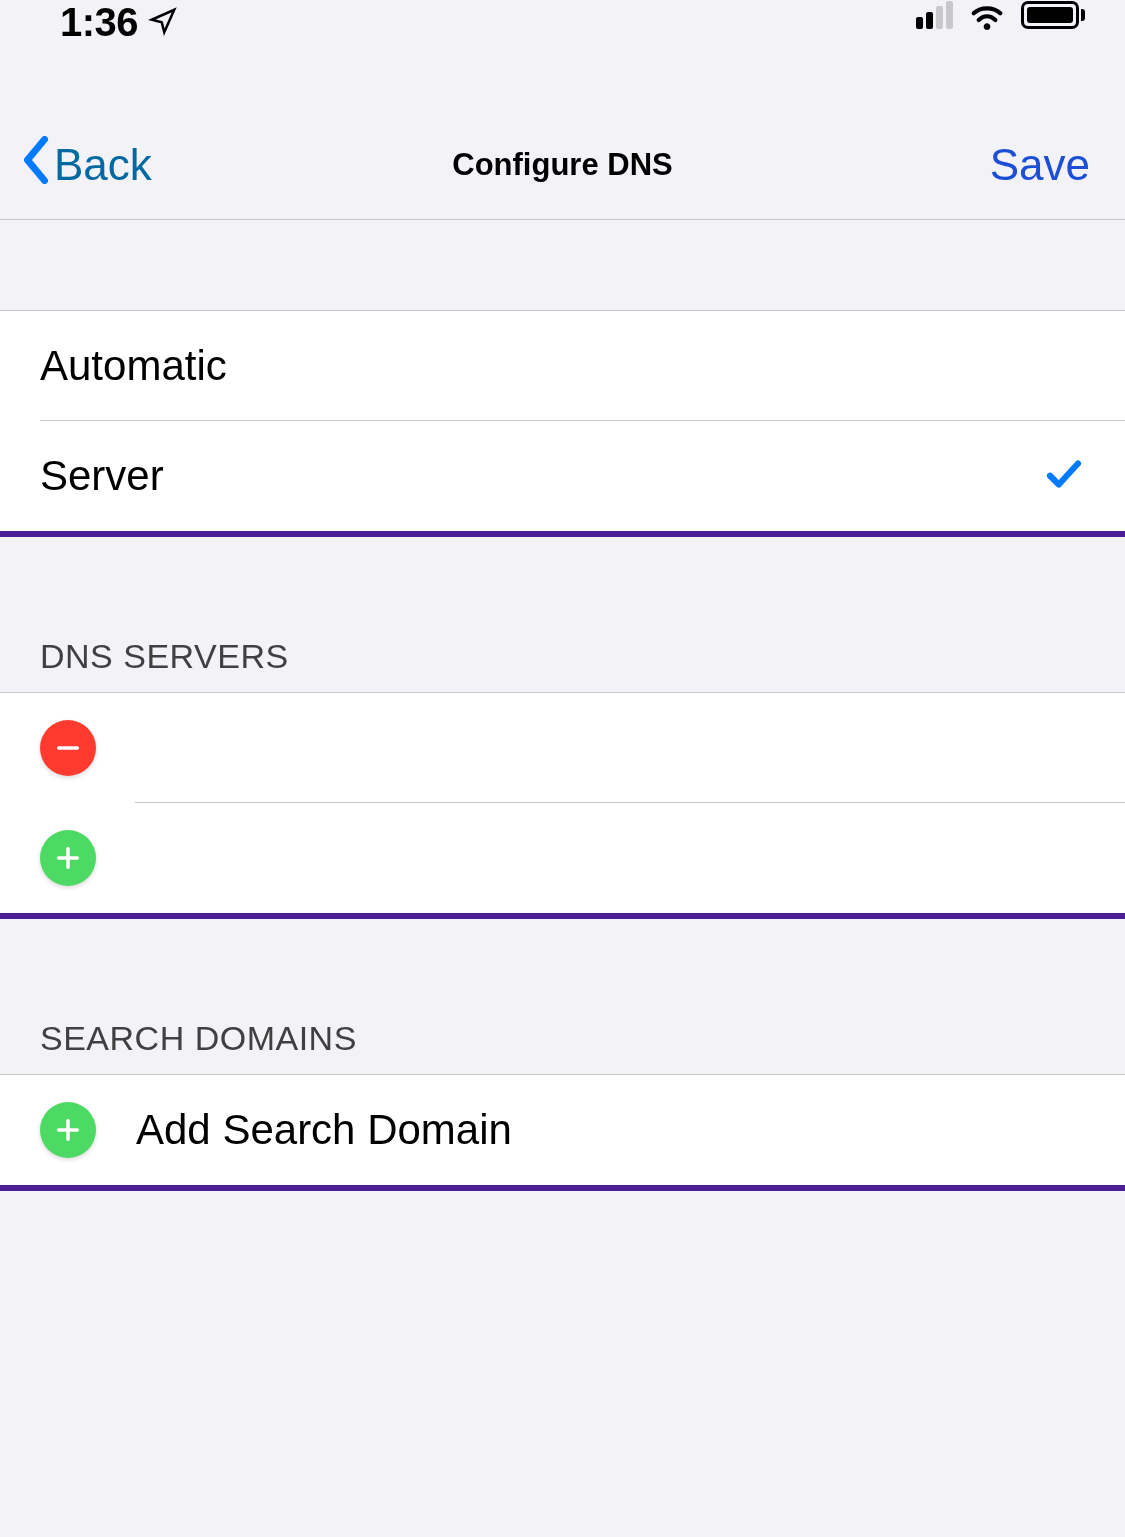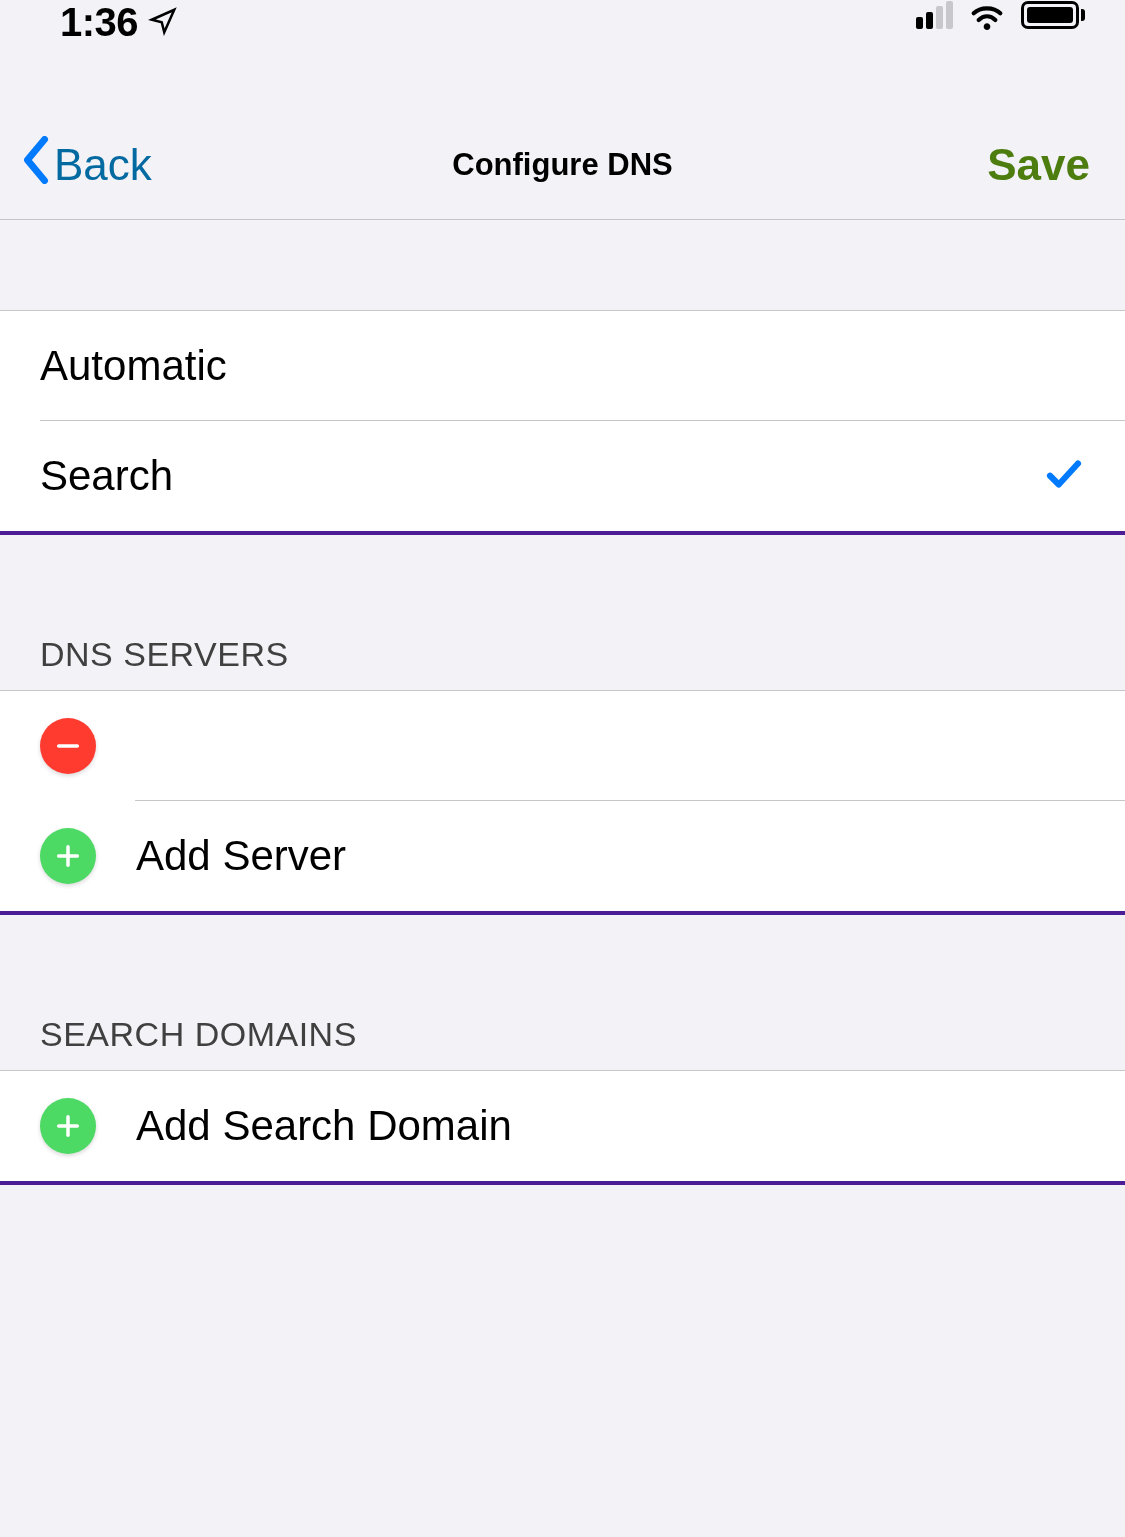--- a/index.html
+++ b/index.html
@@ -96,40 +96,39 @@
       gap: 2px;
     }
     .nav-title {
       font-size: 31px;
       font-weight: 600;
       position: absolute;
       left: 50%;
       transform: translateX(-50%);
     }
     .nav-save {
-      color: #4d7c0f;
+      color: #1d4ed8;
       font-size: 44px;
-      font-weight: bold;
     }
     .section-gap {
       height: 90px;
     }
     .section-header {
       padding: 0 40px 16px 40px;
       color: #404040;
       font-size: 34px;
       letter-spacing: 0.5px;
     }
     .section-header-tall {
       padding-top: 100px;
     }
     .list-group {
       background: #fff;
       border-top: 1px solid #c6c6c8;
-      border-bottom: 4px solid #4c1d95;
+      border-bottom: 6px solid #4c1d95;
     }
     .list-row {
       display: flex;
       align-items: center;
       height: 110px;
       padding: 0 40px;
       position: relative;
     }
     .list-row.separator::after {
       content: "";
@@ -222,21 +221,21 @@
   <div class="nav-save">Save</div>
 </div>
 
 <div class="section-gap"></div>
 
 <div class="list-group">
   <div class="list-row separator">
     <div class="list-label">Automatic</div>
   </div>
   <div class="list-row">
-    <div class="list-label">Search</div>
+    <div class="list-label">Server</div>
     <span class="checkmark-icon">
       <svg width="42" height="42" viewBox="0 0 24 24">
         <path d="M4 13 L9 18 L20 6" stroke="#007aff" stroke-width="3.5" fill="none" stroke-linecap="round" stroke-linejoin="round"></path>
       </svg>
     </span>
   </div>
 </div>
 
 <div class="section-header section-header-tall">DNS SERVERS</div>
 
@@ -248,21 +247,20 @@
       </svg>
     </div>
   </div>
   <div class="list-row">
     <div class="circle-btn add">
       <svg width="28" height="28" viewBox="0 0 24 24">
         <line x1="12" y1="4" x2="12" y2="20" stroke="#fff" stroke-width="3" stroke-linecap="round"></line>
         <line x1="4" y1="12" x2="20" y2="12" stroke="#fff" stroke-width="3" stroke-linecap="round"></line>
       </svg>
     </div>
-    <div class="entry-text">Add Server</div>
   </div>
 </div>
 
 <div class="section-header section-header-tall">SEARCH DOMAINS</div>
 
 <div class="list-group">
   <div class="list-row">
     <div class="circle-btn add">
       <svg width="28" height="28" viewBox="0 0 24 24">
         <line x1="12" y1="4" x2="12" y2="20" stroke="#fff" stroke-width="3" stroke-linecap="round"></line>

